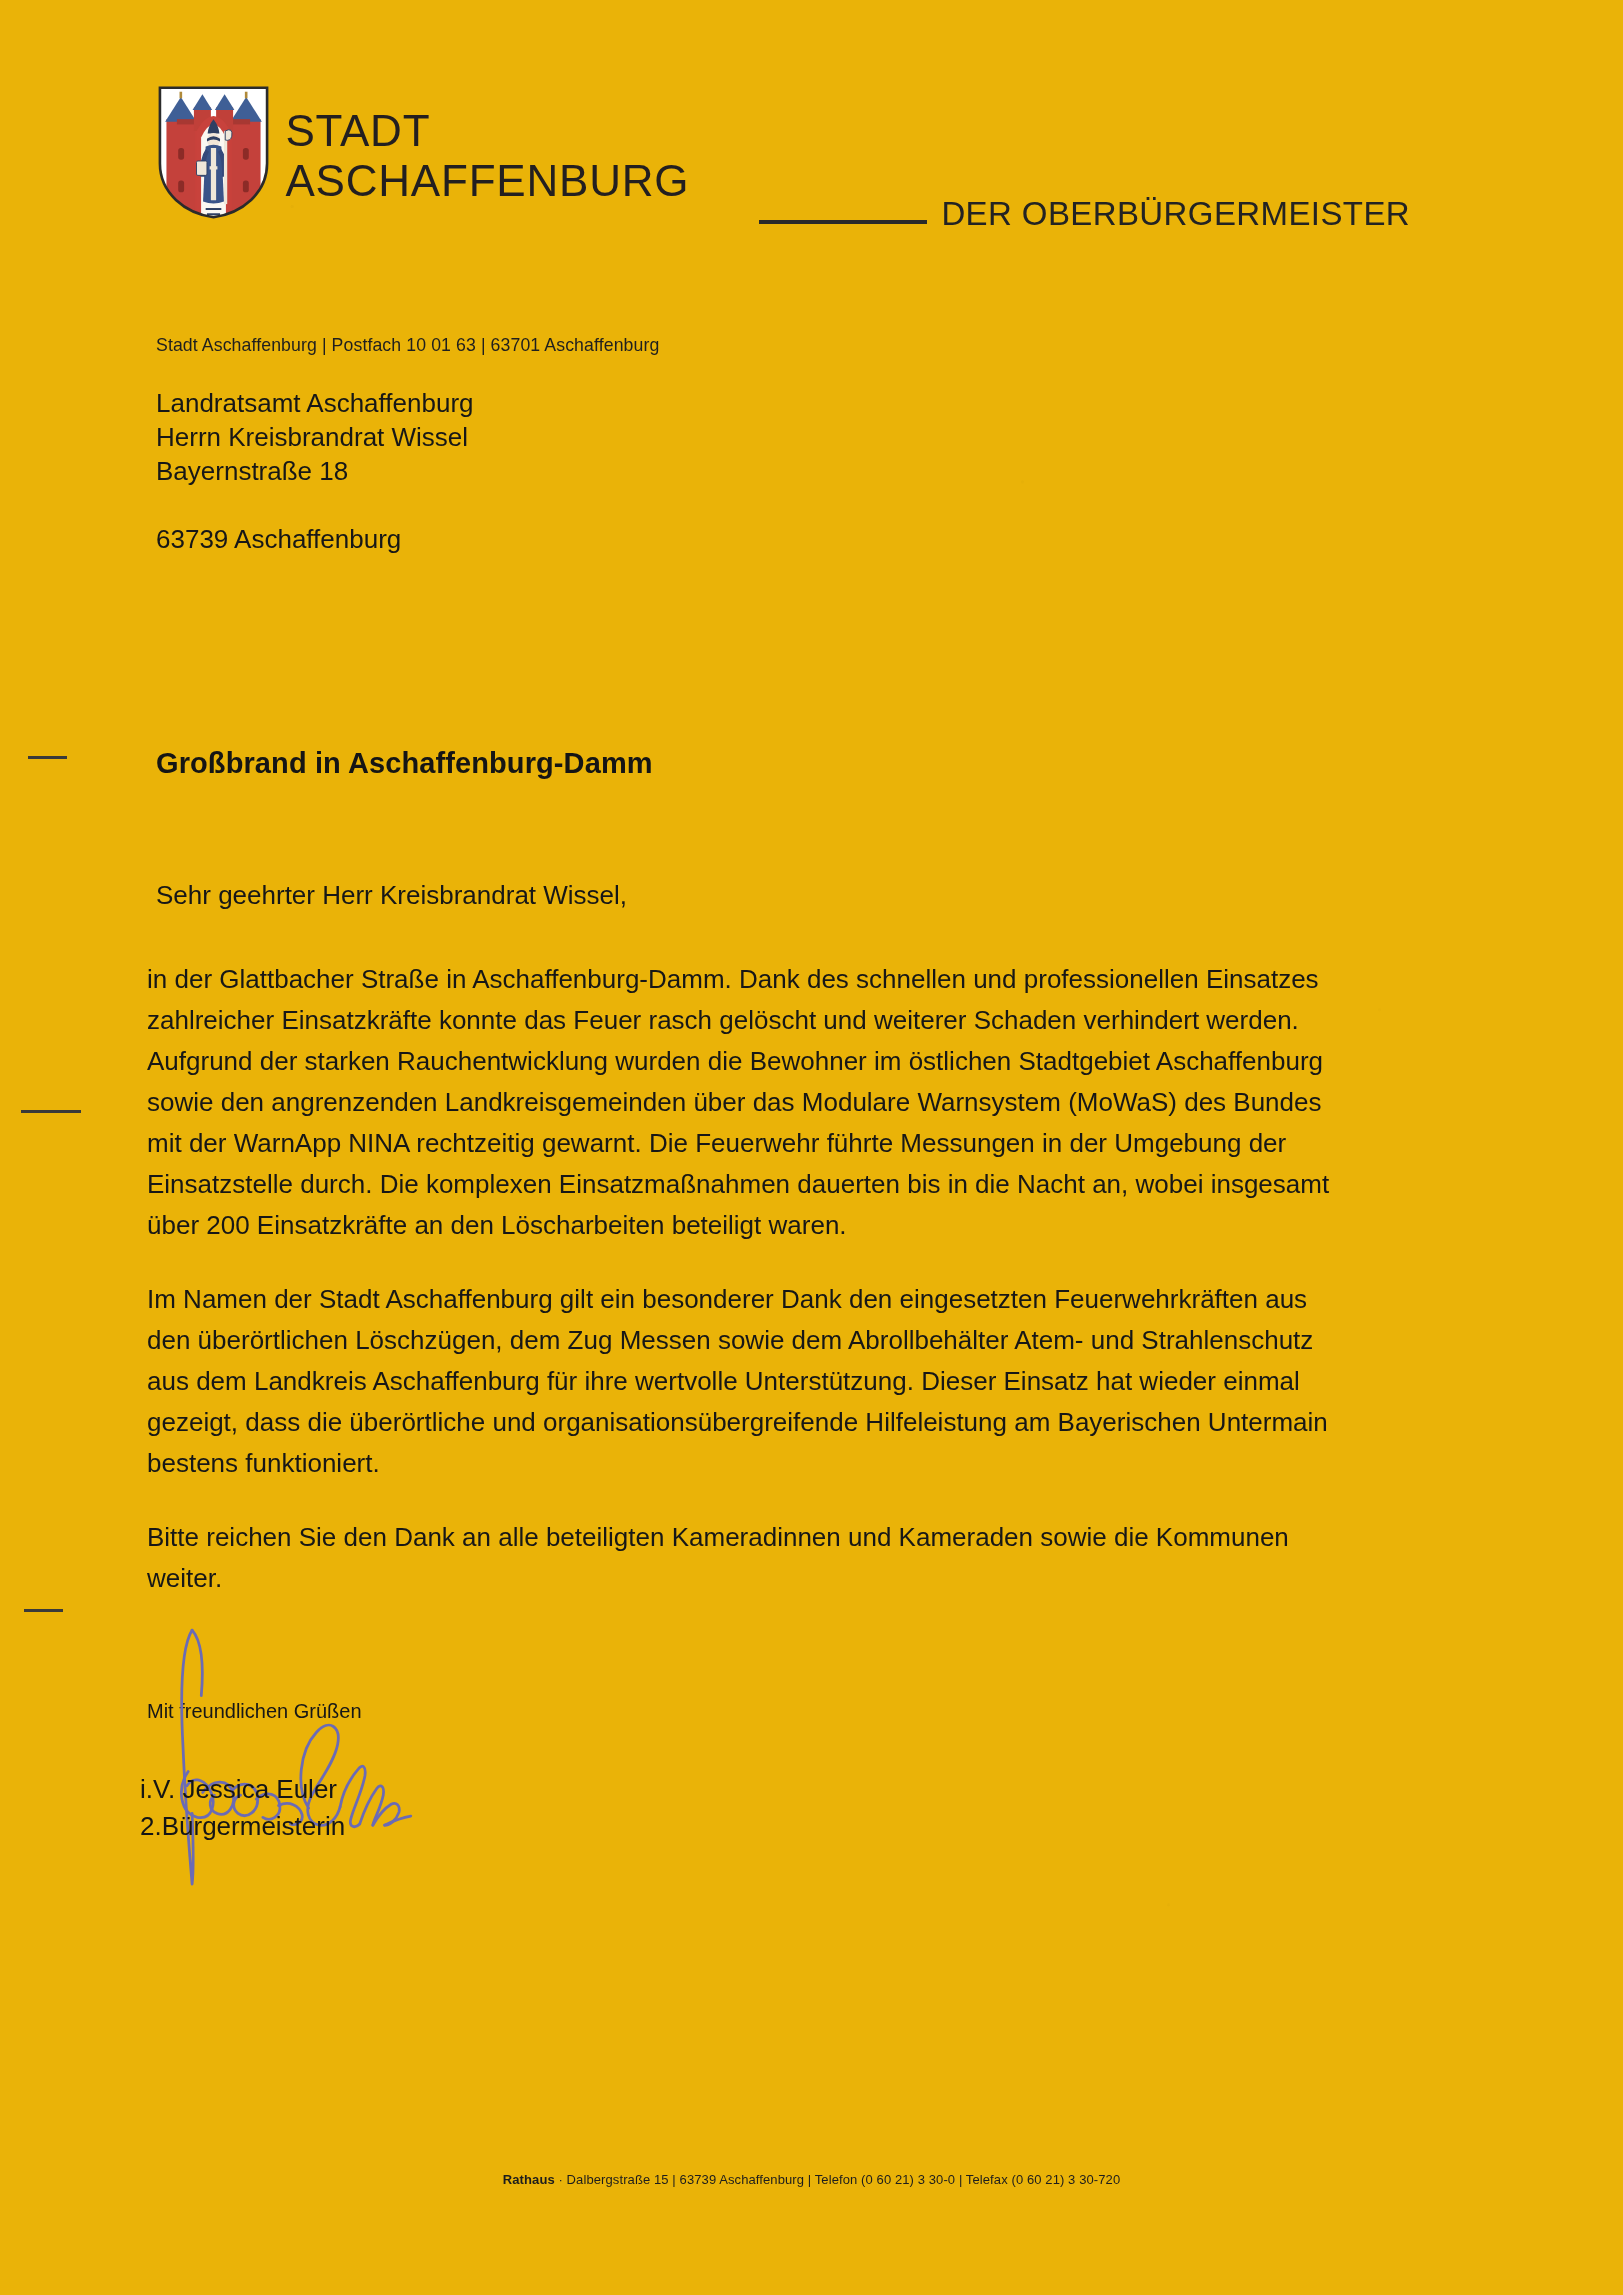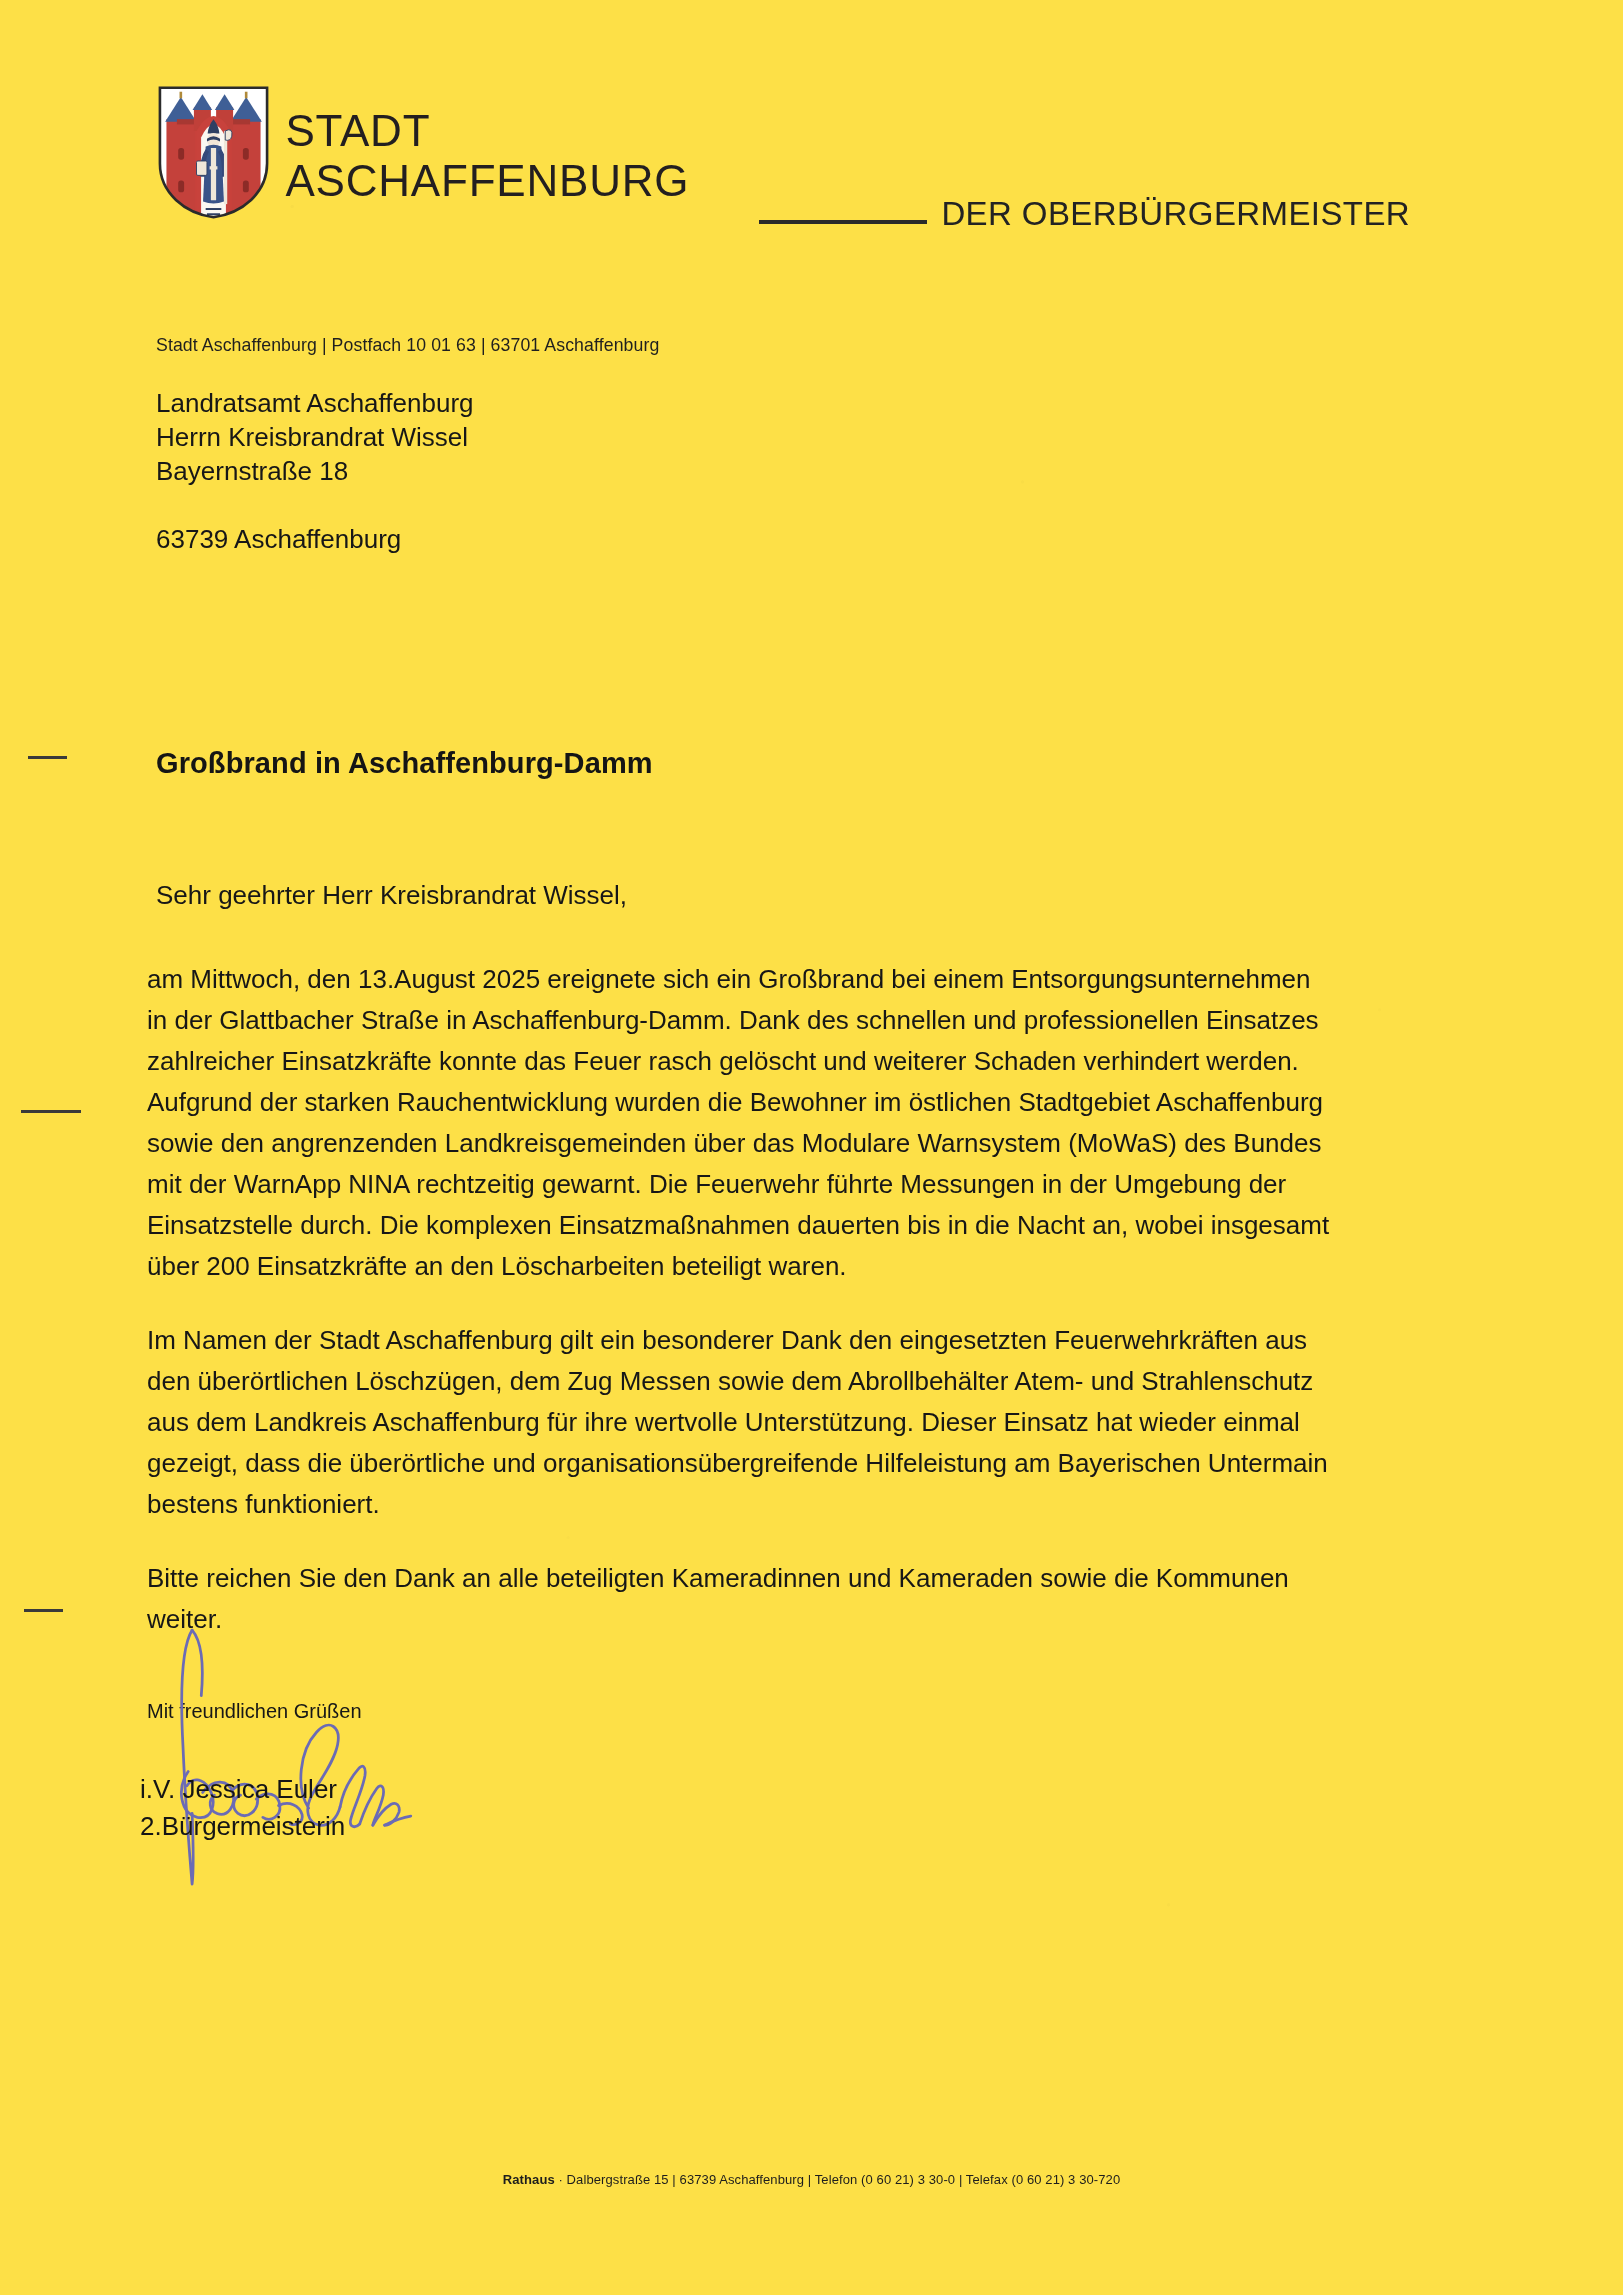--- a/index.html
+++ b/index.html
@@ -8,21 +8,21 @@
     background: #ffffff;
   }
   body {
     font-family: "Liberation Sans", sans-serif;
     color: #1c1c1c;
   }
   .page {
     position: relative;
     width: 1623px;
     height: 2295px;
-    background: #fde047;
+    background: #eab308;
     overflow: hidden;
   }
 
   
   .scan-grain {
     position: absolute;
     inset: 0;
     pointer-events: none;
     background:
       radial-gradient(circle at 18% 9%,  rgba(0,0,0,0.018) 0 1.3px, transparent 2px),
@@ -284,21 +284,20 @@
     <div class="gap"></div>
     <div>63739 Aschaffenburg</div>
   </div>
 
   <div class="subject">Großbrand in Aschaffenburg-Damm</div>
 
   <div class="salutation">Sehr geehrter Herr Kreisbrandrat Wissel,</div>
 
   <div class="body-block">
     <p class="para">
-      <span class="ln">am Mittwoch, den 13.August 2025 ereignete sich ein Großbrand bei einem Entsorgungsunternehmen</span>
       <span class="ln">in der Glattbacher Straße in Aschaffenburg-Damm. Dank des schnellen und professionellen Einsatzes</span>
       <span class="ln">zahlreicher Einsatzkräfte konnte das Feuer rasch gelöscht und weiterer Schaden verhindert werden.</span>
       <span class="ln">Aufgrund der starken Rauchentwicklung wurden die Bewohner im östlichen Stadtgebiet Aschaffenburg</span>
       <span class="ln">sowie den angrenzenden Landkreisgemeinden über das Modulare Warnsystem (MoWaS) des Bundes</span>
       <span class="ln">mit der WarnApp NINA rechtzeitig gewarnt. Die Feuerwehr führte Messungen in der Umgebung der</span>
       <span class="ln">Einsatzstelle durch. Die komplexen Einsatzmaßnahmen dauerten bis in die Nacht an, wobei insgesamt</span>
       <span class="ln">über 200 Einsatzkräfte an den Löscharbeiten beteiligt waren.</span>
     </p>
     <p class="para">
       <span class="ln">Im Namen der Stadt Aschaffenburg gilt ein besonderer Dank den eingesetzten Feuerwehrkräften aus</span>

